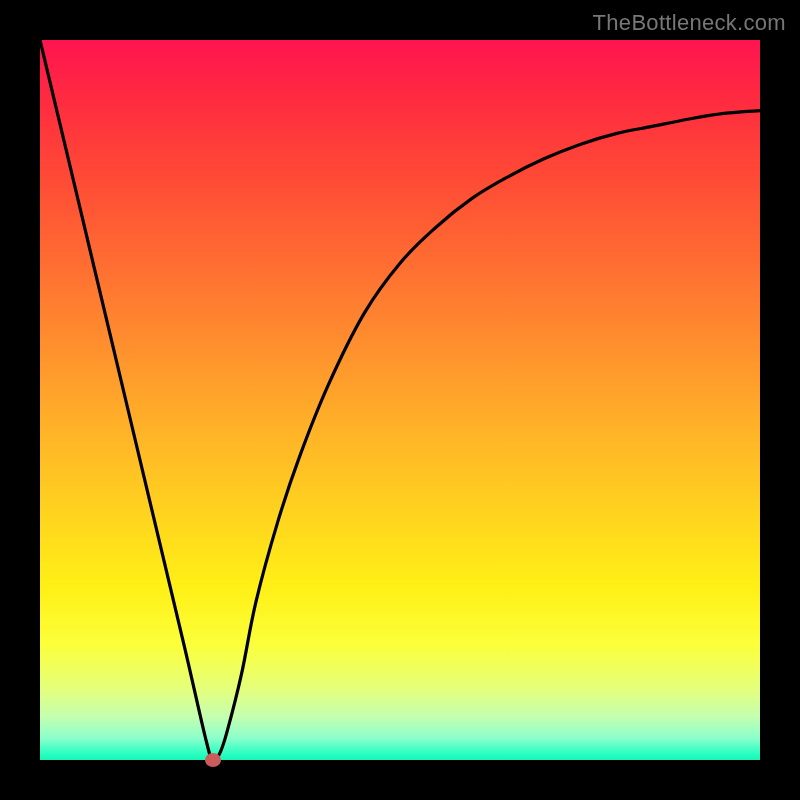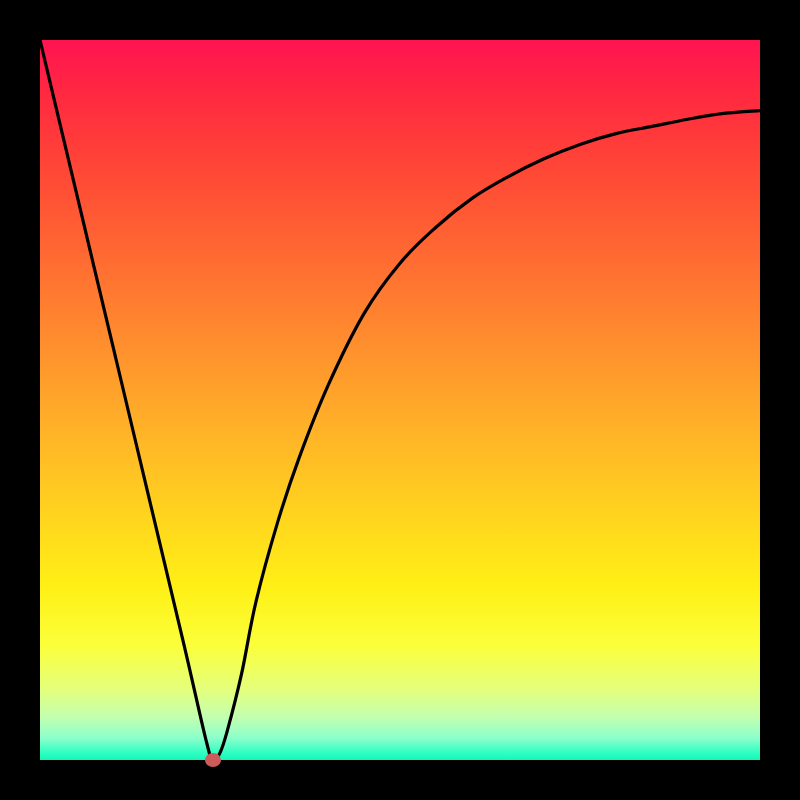--- a/index.html
+++ b/index.html
@@ -60,19 +60,20 @@
     height: 14px;
     background: #cc5c5c;
     border-radius: 50% / 50%;
     transform: translate(-50%, -50%);
   }
 </style>
 </head>
 <body>
 
 <div class="frame">
+  <div class="attribution">TheBottleneck.com</div>
   <div class="plot">
     <svg class="curve" viewBox="0 0 720 720" preserveAspectRatio="none">
       <path id="curvePath" fill="none" stroke="#000" stroke-width="3.2" stroke-linejoin="round" stroke-linecap="round" d="M 0.00 0.00 C 6.48 27.22, 23.04 96.77, 36.00 151.20 C 48.96 205.63, 59.04 247.97, 72.00 302.40 C 84.96 356.83, 95.04 399.17, 108.00 453.60 C 120.96 508.03, 133.63 560.74, 144.00 604.80 C 154.37 648.86, 160.42 677.66, 165.60 698.40 C 170.78 719.14, 170.21 717.41, 172.80 720.00 C 175.39 722.59, 177.41 717.98, 180.00 712.80 C 182.59 707.62, 183.31 705.46, 187.20 691.20 C 191.09 676.94, 196.42 656.93, 201.60 633.60 C 206.78 610.27, 209.52 588.82, 216.00 561.60 C 222.48 534.38, 229.82 508.32, 237.60 482.40 C 245.38 456.48, 250.13 442.22, 259.20 417.60 C 268.27 392.98, 276.34 371.52, 288.00 345.60 C 299.66 319.68, 311.04 295.63, 324.00 273.60 C 336.96 251.57, 347.04 238.75, 360.00 223.20 C 372.96 207.65, 383.04 198.86, 396.00 187.20 C 408.96 175.54, 419.04 167.47, 432.00 158.40 C 444.96 149.33, 455.04 143.93, 468.00 136.80 C 480.96 129.67, 491.04 124.63, 504.00 118.80 C 516.96 112.97, 527.04 108.94, 540.00 104.40 C 552.96 99.86, 563.04 96.84, 576.00 93.60 C 588.96 90.36, 599.04 88.99, 612.00 86.40 C 624.96 83.81, 635.04 81.53, 648.00 79.20 C 660.96 76.87, 671.04 75.00, 684.00 73.44 C 696.96 71.88, 713.52 71.08, 720.00 70.56"></path>
     </svg>
     <div id="marker" class="marker" style="left: 172.8px; top: 720px;"></div>
   </div>
 </div>
 
 </body></html>

